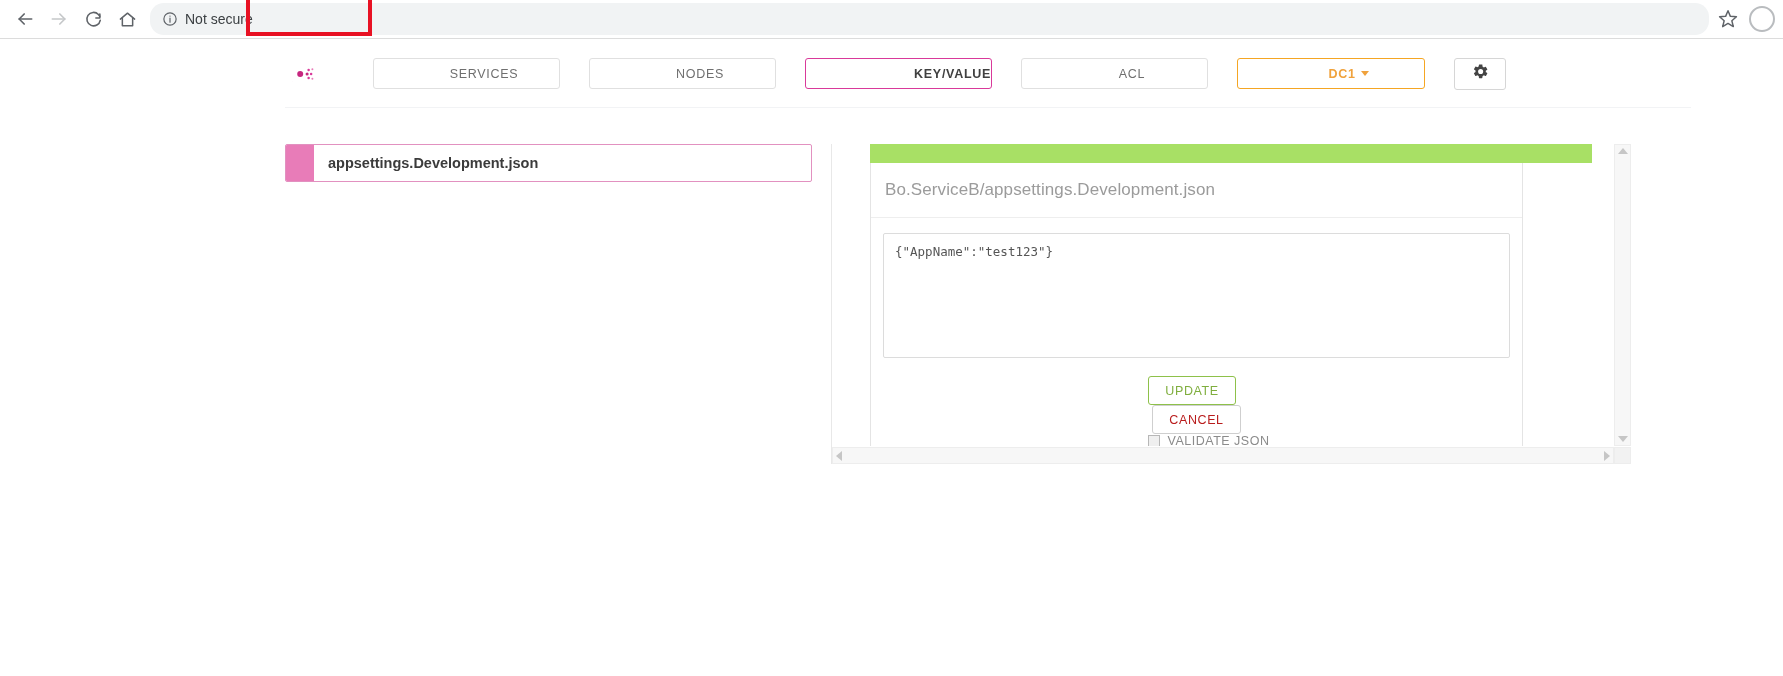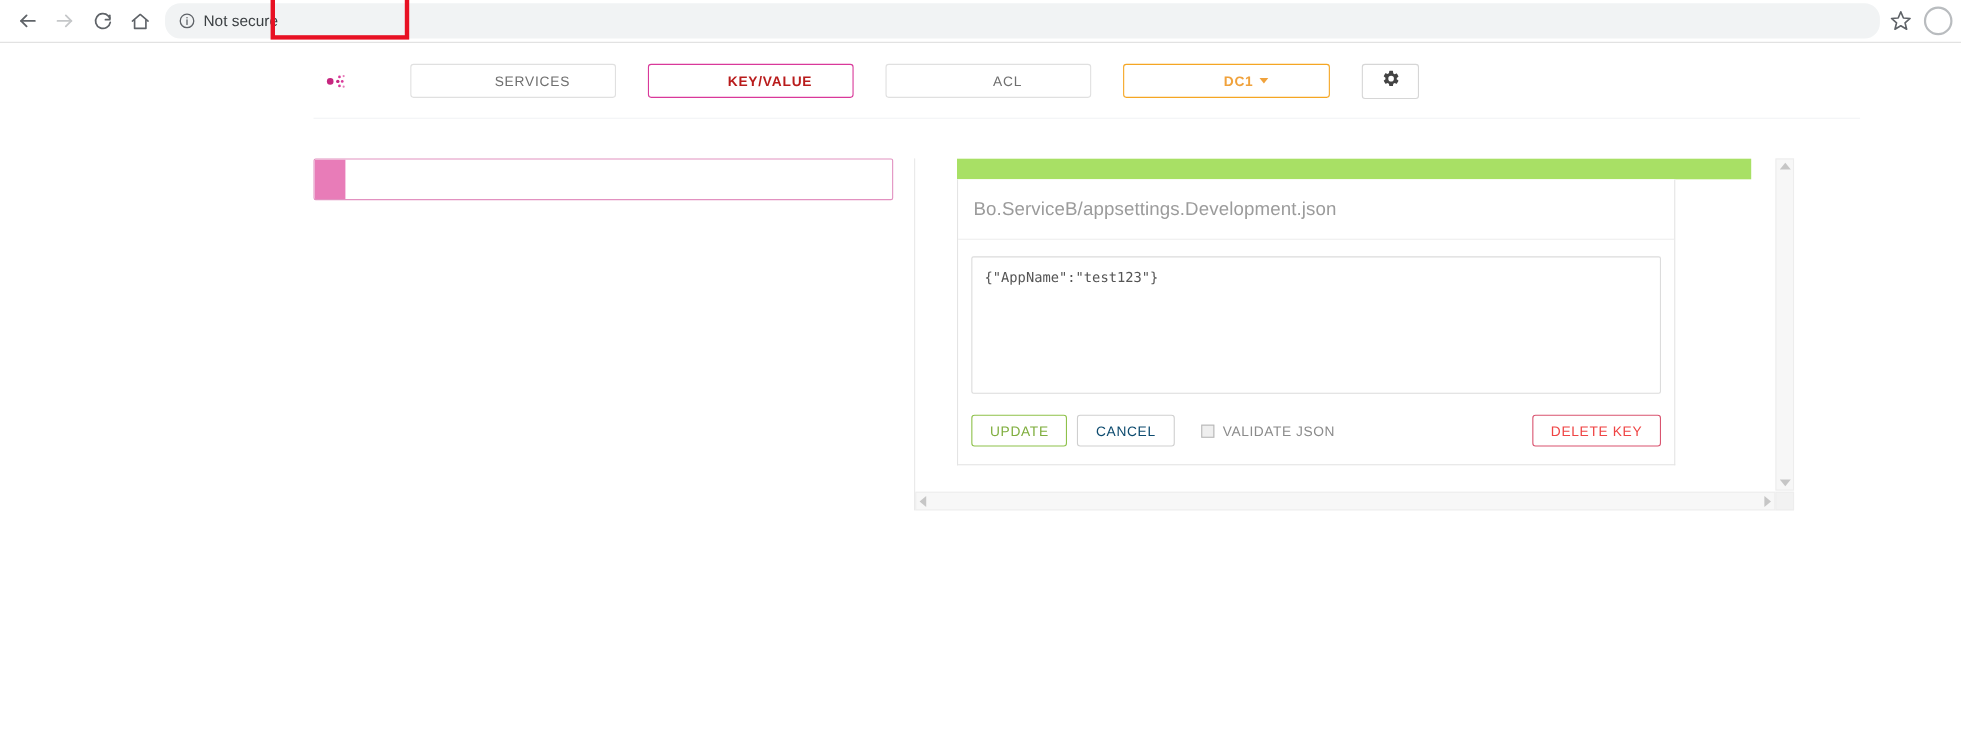--- a/index.html
+++ b/index.html
@@ -133,22 +133,23 @@
     justify-content: center;
     font-size: 12.5px;
     letter-spacing: 0.7px;
     color: #6f6f6f;
     margin-right: 29px;
     cursor: pointer;
     padding-left: 35px;
   }
   .nav-tab.active {
     border-color: #d9399a;
-    color: #b91c1c;
+    color: #404040;
     font-weight: bold;
+    justify-content: flex-end;
   }
   .nav-tab.dc {
     border-color: #f5a623;
     color: #f0a23c;
     font-weight: bold;
     width: 188px;
   }
   .caret {
     display: inline-block;
     margin-left: 5px;
@@ -265,37 +266,38 @@
     resize: none;
     outline: none;
     background: #fff;
     width: calc(100% - 24px);
     position: relative;
   }
   .actions {
     display: flex;
     align-items: center;
     padding: 14px 12px 16px 12px;
+    flex-direction: column;
   }
   .btn {
     height: 29px;
     padding: 0 16px;
     border-radius: 3px;
     background: #ffffff;
     font-size: 12.5px;
     letter-spacing: 0.6px;
     display: flex;
     align-items: center;
     justify-content: center;
     cursor: pointer;
     border: 1px solid #cfcfcf;
     color: #6b6b6b;
   }
   .btn-update { border-color: #8ec14a; color: #7fae3e; margin-right: 9px; }
-  .btn-cancel { border-color: #cfcfcf; color: #0c4a6e; }
+  .btn-cancel { border-color: #cfcfcf; color: #b91c1c; }
   .btn-delete {
     border-color: #d9536f;
     color: #ef4444;
     margin-left: auto;
   }
   .checkbox-group {
     display: flex;
     align-items: center;
     margin-left: 24px;
   }
@@ -421,20 +423,23 @@
         <circle cx="23.6" cy="12.9" r="1.25" fill="#d9399a"></circle>
         <circle cx="23.6" cy="21.1" r="1.25" fill="#d9399a"></circle>
         <circle cx="27.4" cy="12.2" r="1.0" fill="#e87cb8"></circle>
         <circle cx="27.4" cy="21.8" r="1.0" fill="#e87cb8"></circle>
       </svg>
     </div>
 
     <div class="nav-tab">
       <span>SERVICES</span>
     </div>
+    <div class="nav-tab">
+      <span>NODES</span>
+    </div>
     <div class="nav-tab active">
       <span>KEY/VALUE</span>
     </div>
     <div class="nav-tab">
       <span>ACL</span>
     </div>
 
     <div class="nav-tab dc">
       <span>DC1</span>
         <i class="caret"></i>
@@ -450,20 +455,21 @@
   </div>
 
   <div class="content">
 
 
     <div class="columns">
 
       <div class="key-list">
         <div class="key-item">
           <div class="bar"></div>
+          <div class="label">appsettings.Development.json</div>
         </div>
       </div>
 
       <div class="editor-wrap">
 
         <div class="editor-scroll-area">
           <div class="green-bar"></div>
           <div class="editor-card">
 
             <div class="key-title">Bo.ServiceB/appsettings.Development.json</div>

